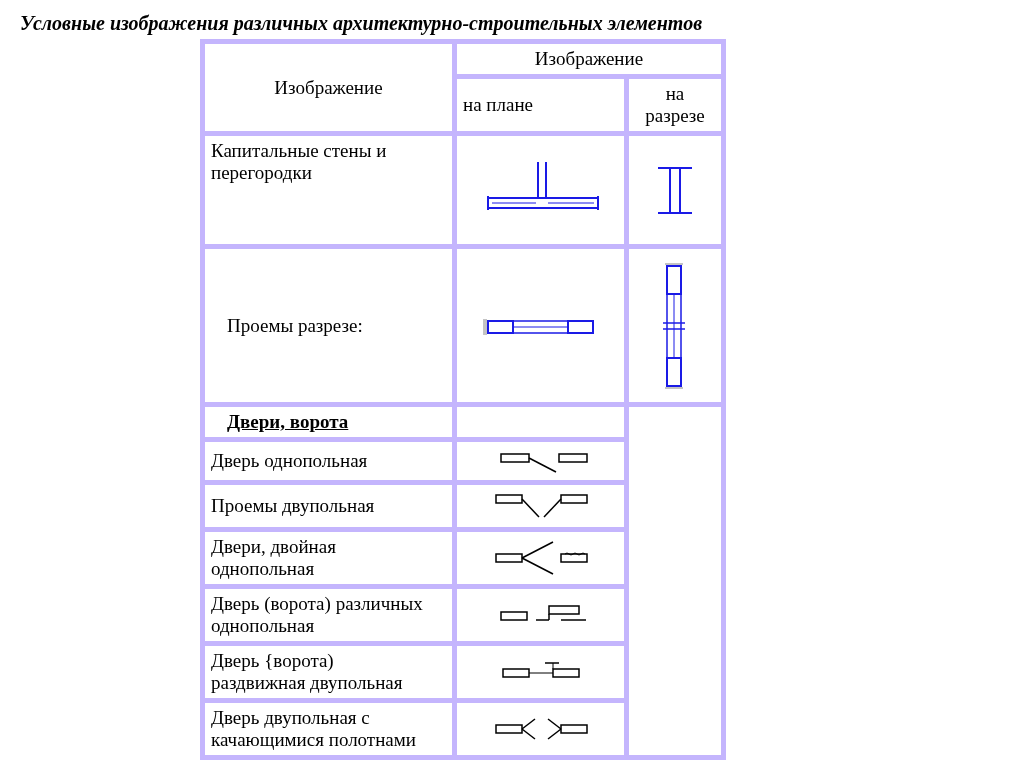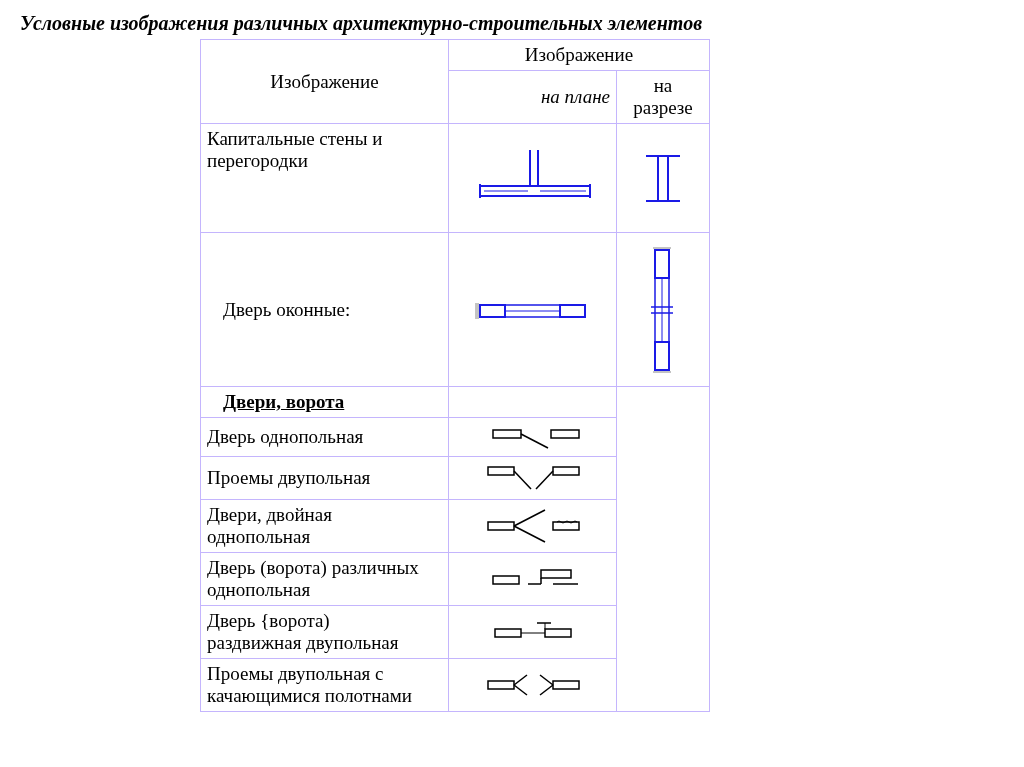--- a/index.html
+++ b/index.html
@@ -14,31 +14,31 @@
     font-weight: bold;
     font-style: italic;
     font-size: 20px;
     margin: 4px 0 4px 0;
   }
   table {
     border-collapse: collapse;
     margin-left: 180px;
   }
   th, td {
-    border: 1px solid #c4b5fd;
+    border: 5px solid #c4b5fd;
     font-weight: normal;
     padding: 4px 6px;
     vertical-align: middle;
     text-align: left;
   }
   th {
     text-align: center;
   }
   .name-col { width: 235px; }
-  .plan-col { width: 155px; text-align: right; font-style: italic; }
+  .plan-col { width: 155px; text-align: left; }
   .sect-col { width: 80px; text-align: center; }
   .tall { height: 100px; }
   .taller { height: 145px; }
   .indent { padding-left: 22px; }
   .uline { text-decoration: underline; font-weight: bold; }
   svg { display: block; margin: 0 auto; }
 </style>
 </head>
 <body>
 
@@ -73,21 +73,21 @@
       <svg width="50" height="55">
         <line x1="8" y1="5" x2="42" y2="5" stroke="#1a1ae6" stroke-width="2"></line>
         <line x1="8" y1="50" x2="42" y2="50" stroke="#1a1ae6" stroke-width="2"></line>
         <line x1="20" y1="5" x2="20" y2="50" stroke="#1a1ae6" stroke-width="2"></line>
         <line x1="30" y1="5" x2="30" y2="50" stroke="#1a1ae6" stroke-width="2"></line>
       </svg>
     </td>
   </tr>
 
   <tr>
-    <td class="taller indent">Дверь оконные:</td>
+    <td class="taller indent">Проемы разрезе:</td>
     <td class="plan-col">
       <svg width="125" height="30">
         <rect x="10" y="10" width="25" height="12" fill="none" stroke="#1a1ae6" stroke-width="2"></rect>
         <rect x="90" y="10" width="25" height="12" fill="none" stroke="#1a1ae6" stroke-width="2"></rect>
         <line x1="35" y1="10" x2="90" y2="10" stroke="#1a1ae6" stroke-width="1.5"></line>
         <line x1="35" y1="22" x2="90" y2="22" stroke="#1a1ae6" stroke-width="1.5"></line>
         <line x1="35" y1="16" x2="90" y2="16" stroke="#1a1ae6" stroke-width="1"></line>
         <line x1="6" y1="8" x2="6" y2="24" stroke="#888" stroke-width="1"></line>
         <line x1="8" y1="8" x2="8" y2="24" stroke="#888" stroke-width="1"></line>
       </svg>
@@ -177,21 +177,21 @@
         <rect x="72" y="12" width="26" height="8" fill="none" stroke="#000" stroke-width="1.5"></rect>
         <line x1="60" y1="16" x2="72" y2="16" stroke="#000" stroke-width="1"></line>
         <line x1="64" y1="6" x2="78" y2="6" stroke="#000" stroke-width="1.5"></line>
         <line x1="72" y1="6" x2="72" y2="12" stroke="#000" stroke-width="1"></line>
       </svg>
     </td>
   </tr>
 
   <tr>
     <td>
-      <span>Проемы двупольная с</span><br><span>качающимися полотнами</span>
+      <span>Дверь двупольная с</span><br><span>качающимися полотнами</span>
     </td>
     <td class="plan-col">
       <svg width="120" height="36">
         <rect x="15" y="14" width="26" height="8" fill="none" stroke="#000" stroke-width="1.5"></rect>
         <rect x="80" y="14" width="26" height="8" fill="none" stroke="#000" stroke-width="1.5"></rect>
         <line x1="41" y1="18" x2="54" y2="8" stroke="#000" stroke-width="1.5"></line>
         <line x1="41" y1="18" x2="54" y2="28" stroke="#000" stroke-width="1.5"></line>
         <line x1="80" y1="18" x2="67" y2="8" stroke="#000" stroke-width="1.5"></line>
         <line x1="80" y1="18" x2="67" y2="28" stroke="#000" stroke-width="1.5"></line>
       </svg>

